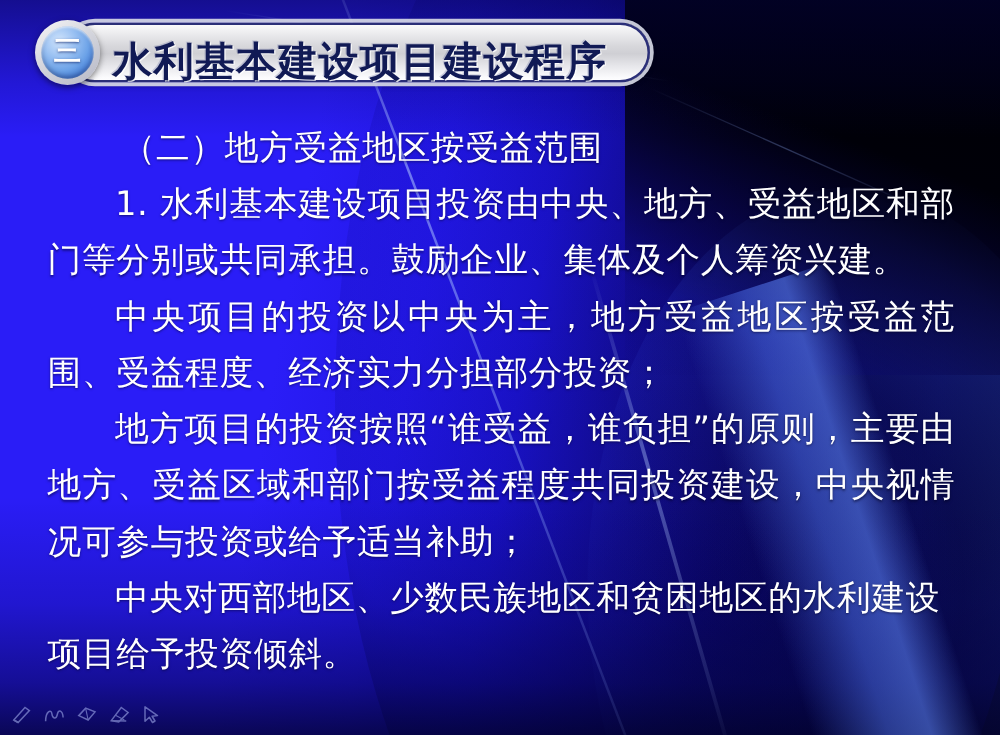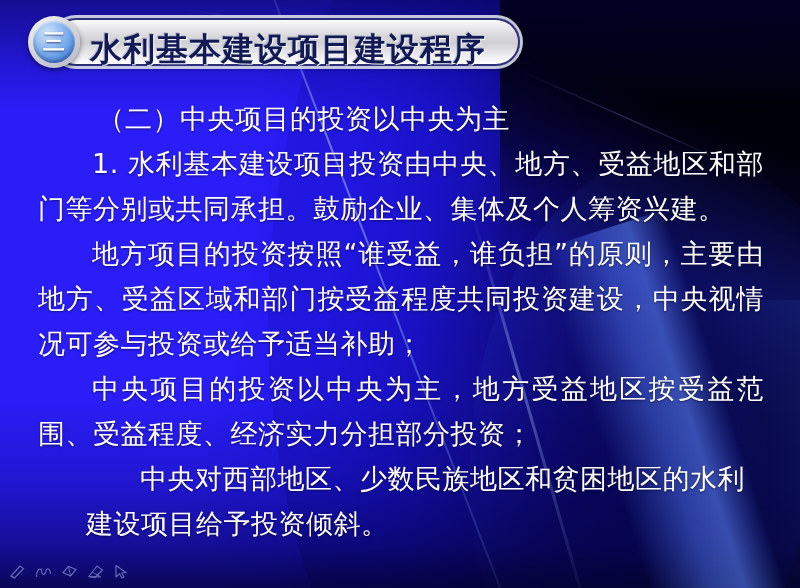--- a/index.html
+++ b/index.html
@@ -223,21 +223,20 @@
   }
   .para.indent {
     text-indent: 2em;
   }
   .para.heading {
     text-indent: 2.2em;
     text-align: left;
   }
   .para.last {
     text-align: left;
-    margin-left: 48px;
   }
 
   
   .tool-strip {
     position: absolute;
     left: 8px;
     bottom: 8px;
     display: flex;
     gap: 7px;
     align-items: center;
@@ -274,24 +273,24 @@
     <div class="title-pill"></div>
     <div class="title-text">水利基本建设项目建设程序</div>
     <div class="badge">
       <div class="badge-inner">
         <div class="badge-glyph">三</div>
       </div>
     </div>
   </div>
 
   <div class="body-text">
-    <p class="para heading">（二）中央项目的投资以中央为主</p>
+    <p class="para heading">（二）地方受益地区按受益范围</p>
     <p class="para indent">1. 水利基本建设项目投资由中央、地方、受益地区和部门等分别或共同承担。鼓励企业、集体及个人筹资兴建。</p>
+    <p class="para indent">中央项目的投资以中央为主，地方受益地区按受益范围、受益程度、经济实力分担部分投资；</p>
     <p class="para indent">地方项目的投资按照“谁受益，谁负担”的原则，主要由地方、受益区域和部门按受益程度共同投资建设，中央视情况可参与投资或给予适当补助；</p>
-    <p class="para indent">中央项目的投资以中央为主，地方受益地区按受益范围、受益程度、经济实力分担部分投资；</p>
     <p class="para indent last">中央对西部地区、少数民族地区和贫困地区的水利建设项目给予投资倾斜。</p>
   </div>
 
   <div class="tool-strip">
     <span class="tool-icon">
       <svg width="19" height="17" viewBox="0 0 19 17">
         <path d="M3 13 L12 3 L15.5 5.5 L6.5 15 Z" fill="none" stroke="#b9c6ff" stroke-width="1.2"></path>
         <path d="M3 13 L6.5 15" fill="none" stroke="#b9c6ff" stroke-width="1.2"></path>
       </svg>
     </span>

